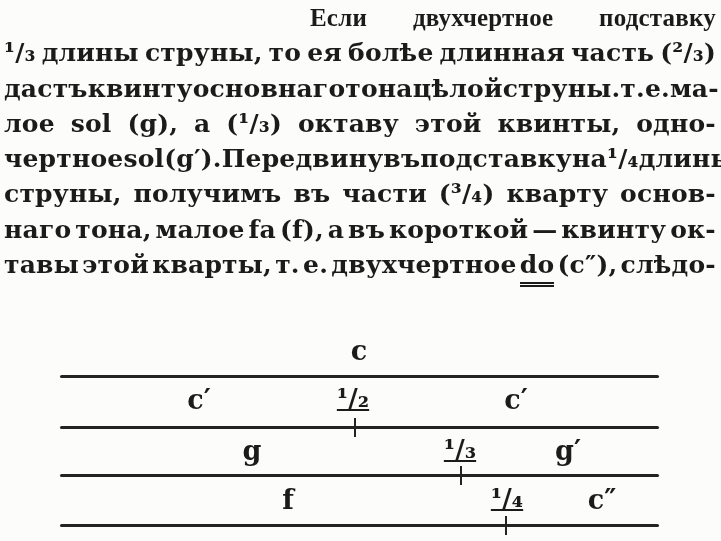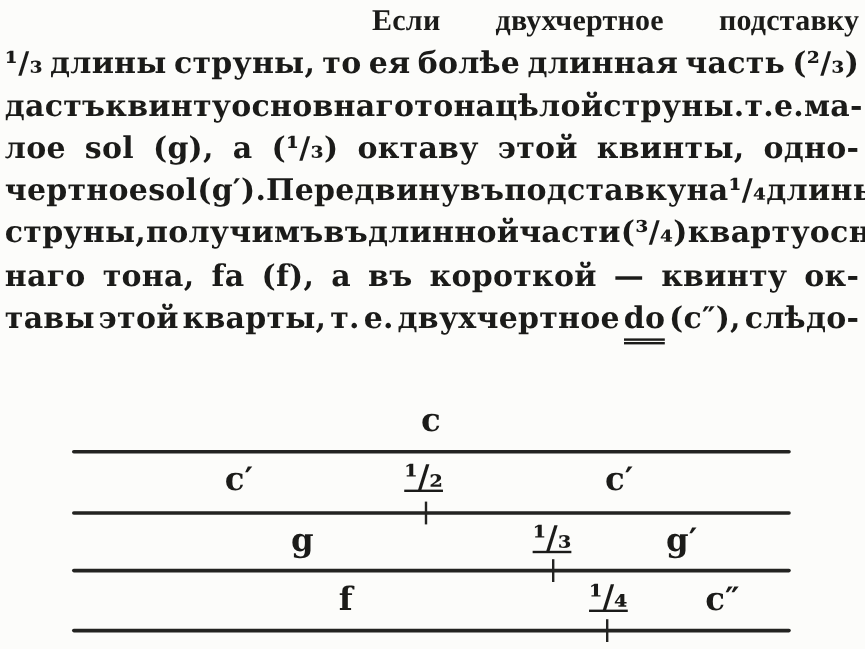--- a/index.html
+++ b/index.html
@@ -129,29 +129,29 @@
         <span>Передвинувъ</span>
         <span>подставку</span>
         <span>на</span>
         <span>¹/₄</span>
         <span>длины</span>
       </div>
     <div class="line jline">
         <span>струны,</span>
         <span>получимъ</span>
         <span>въ</span>
-        <span>длинной</span>
         <span>части</span>
         <span>(³/₄)</span>
         <span>кварту</span>
         <span>основ-</span>
       </div>
     <div class="line jline">
         <span>наго</span>
         <span>тона,</span>
+        <span>малое</span>
         <span>fa</span>
         <span>(f),</span>
         <span>а</span>
         <span>въ</span>
         <span>короткой</span>
         <span>—</span>
         <span>квинту</span>
         <span>ок-</span>
       </div>
     <div class="line jline">

